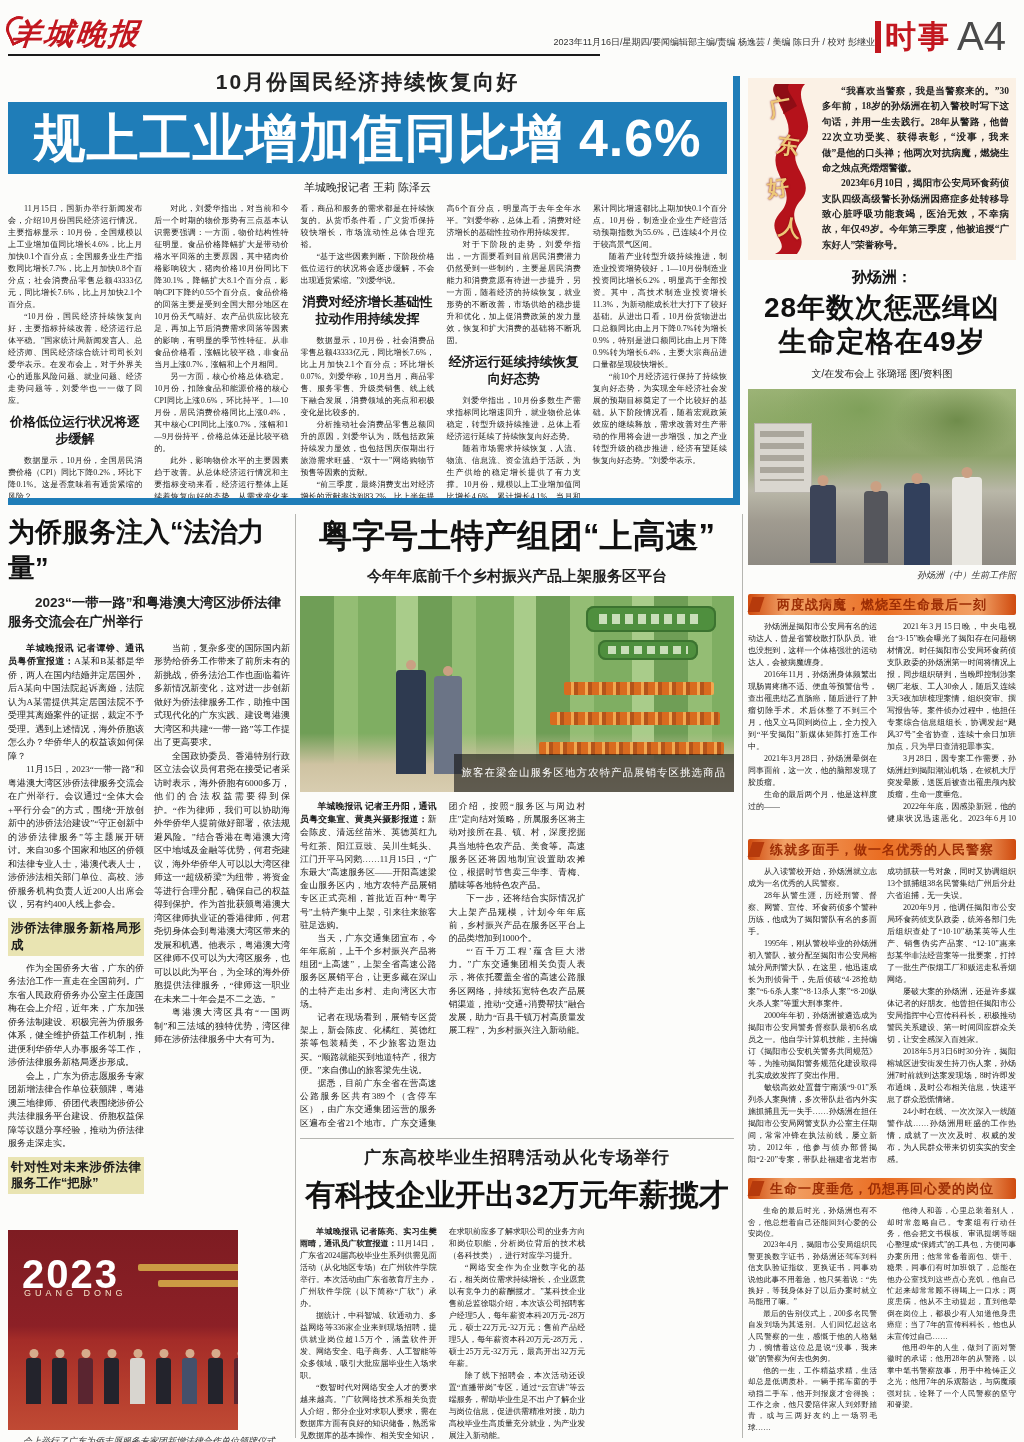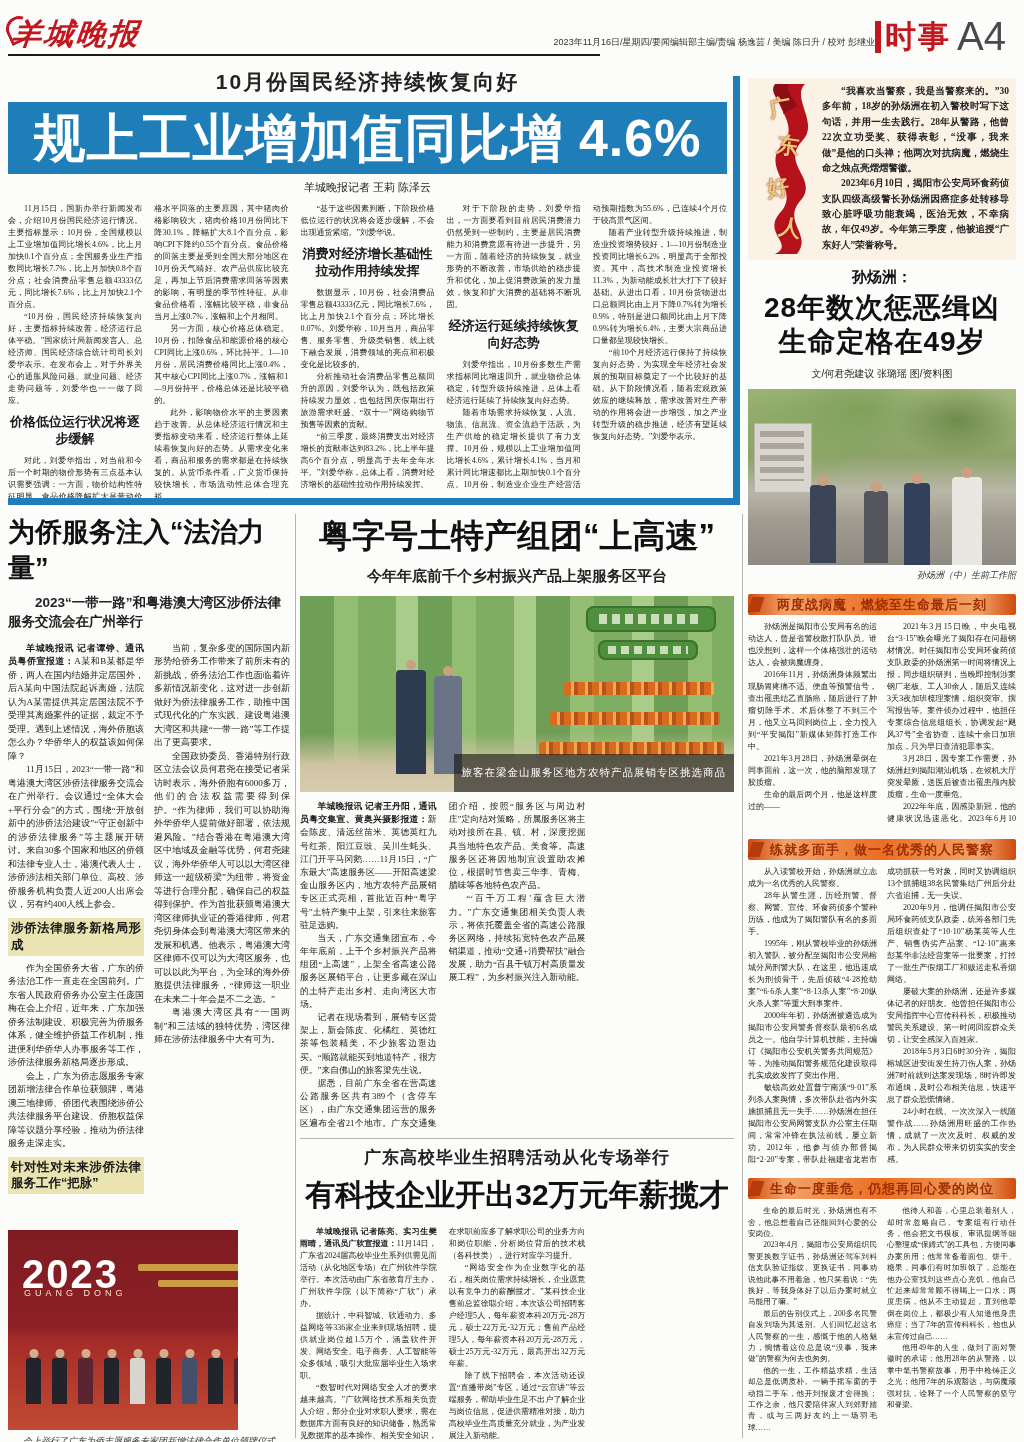--- a/index.html
+++ b/index.html
@@ -139,20 +139,21 @@
   </div>
 
   <section class="top-story">
     <div class="ts-kicker">10月份国民经济持续恢复向好</div>
     <div class="ts-banner">规上工业增加值同比增 4.6%</div>
     <div class="ts-byline">羊城晚报记者 王莉 陈泽云</div>
     <div class="ts-cols bodytext">
         <p>11月15日，国新办举行新闻发布会，介绍10月份国民经济运行情况。主要指标显示：10月份，全国规模以上工业增加值同比增长4.6%，比上月加快0.1个百分点；全国服务业生产指数同比增长7.7%，比上月加快0.8个百分点；社会消费品零售总额43333亿元，同比增长7.6%，比上月加快2.1个百分点。</p>
         <p>“10月份，国民经济持续恢复向好，主要指标持续改善，经济运行总体平稳。”国家统计局新闻发言人、总经济师、国民经济综合统计司司长刘爱华表示。在发布会上，对于外界关心的通胀风险问题、就业问题、经济走势问题等，刘爱华也一一做了回应。</p>
         <div class="sub">价格低位运行状况将逐步缓解</div>
+        <p>数据显示，10月份，全国居民消费价格（CPI）同比下降0.2%，环比下降0.1%。这是否意味着有通货紧缩的风险？</p>
         <p>对此，刘爱华指出，对当前和今后一个时期的物价形势有三点基本认识需要强调：一方面，物价结构性特征明显。食品价格降幅扩大是带动价格水平回落的主要原因，其中猪肉价格影响较大，猪肉价格10月份同比下降30.1%，降幅扩大8.1个百分点，影响CPI下降约0.55个百分点。食品价格的回落主要是受到全国大部分地区在10月份天气晴好、农产品供应比较充足，再加上节后消费需求回落等因素的影响，有明显的季节性特征。从非食品价格看，涨幅比较平稳，非食品当月上涨0.7%，涨幅和上个月相同。</p>
         <p>另一方面，核心价格总体稳定。10月份，扣除食品和能源价格的核心CPI同比上涨0.6%，环比持平。1—10月份，居民消费价格同比上涨0.4%，其中核心CPI同比上涨0.7%，涨幅和1—9月份持平，价格总体还是比较平稳的。</p>
         <p>此外，影响物价水平的主要因素趋于改善。从总体经济运行情况和主要指标变动来看，经济运行整体上延续着恢复向好的态势。从需求变化来看，商品和服务的需求都是在持续恢复的。从货币条件看，广义货币保持较快增长，市场流动性总体合理充裕。</p>
         <p>“基于这些因素判断，下阶段价格低位运行的状况将会逐步缓解，不会出现通货紧缩。”刘爱华说。</p>
         <div class="sub">消费对经济增长基础性拉动作用持续发挥</div>
         <p>数据显示，10月份，社会消费品零售总额43333亿元，同比增长7.6%，比上月加快2.1个百分点；环比增长0.07%。刘爱华称，10月当月，商品零售、服务零售、升级类销售、线上线下融合发展，消费领域的亮点和积极变化是比较多的。</p>
         <p>分析推动社会消费品零售总额回升的原因，刘爱华认为，既包括政策持续发力显效，也包括国庆假期出行旅游需求旺盛、“双十一”网络购物节预售等因素的贡献。</p>
         <p>“前三季度，最终消费支出对经济增长的贡献率达到83.2%，比上半年提高6个百分点，明显高于去年全年水平。”刘爱华称，总体上看，消费对经济增长的基础性拉动作用持续发挥。</p>
         <p>对于下阶段的走势，刘爱华指出，一方面要看到目前居民消费潜力仍然受到一些制约，主要是居民消费能力和消费意愿有待进一步提升，另一方面，随着经济的持续恢复，就业形势的不断改善，市场供给的稳步提升和优化，加上促消费政策的发力显效，恢复和扩大消费的基础将不断巩固。</p>
         <div class="sub">经济运行延续持续恢复向好态势</div>
@@ -184,21 +185,21 @@
       <div>
           <p>“我喜欢当警察，我是当警察来的。”30多年前，18岁的孙炀洲在初入警校时写下这句话，并用一生去践行。28年从警路，他曾22次立功受奖、获得表彰，“没事，我来做”是他的口头禅；他两次对抗病魔，燃烧生命之烛点亮熠熠警徽。</p>
           <p>2023年6月10日，揭阳市公安局环食药侦支队四级高级警长孙炀洲因癌症多处转移导致心脏呼吸功能衰竭，医治无效，不幸病故，年仅49岁。今年第三季度，他被追授“广东好人”荣誉称号。</p>
         </div>
     </div>
     <div class="hero-kicker">孙炀洲：</div>
     <div class="hero-headline">
       <div>28年数次惩恶缉凶</div>
       <div>生命定格在49岁</div>
     </div>
-    <div class="hero-byline">文/何君尧建议 张璐瑶 图/资料图</div>
+    <div class="hero-byline">文/在发布会上 张璐瑶 图/资料图</div>
     <div class="hero-photo">
       <div class="bldg"></div>
       <span class="fig" style="left:62px; top:96px; width:26px; height:78px; background:#3c4458;"></span>
       <span class="fig" style="left:116px; top:102px; width:24px; height:72px; background:#55565c;"></span>
       <span class="fig" style="left:156px; top:94px; width:26px; height:82px; background:#32405c;"></span>
       <span class="fig" style="left:204px; top:88px; width:30px; height:88px; background:#e9e7e1;"></span>
     </div>
     <div class="hero-caption">孙炀洲（中）生前工作照</div>
 
     <div class="sec-bar">两度战病魔，燃烧至生命最后一刻</div>
@@ -270,20 +271,21 @@
       <span class="shelf" style="right:10px; top:146px; width:185px;"></span>
       <span class="efig" style="left:96px; top:74px; width:30px; height:104px; background:#2e3a50;"></span>
       <span class="efig" style="left:134px; top:80px; width:28px; height:98px; background:#6b7486;"></span>
       <span class="expo-overlay">旅客在梁金山服务区地方农特产品展销专区挑选商品</span>
     </div>
     <div class="expo-cols bodytext">
         <p><b>羊城晚报讯 记者王丹阳，通讯员粤交集宣、黄奥兴摄影报道：</b>新会陈皮、清远丝苗米、英德英红九号红茶、阳江豆豉、吴川生蚝头、江门开平马冈鹅……11月15日，“广东最大”高速服务区——开阳高速梁金山服务区内，地方农特产品展销专区正式亮相，首批近百种“粤字号”土特产集中上架，引来往来旅客驻足选购。</p>
         <p>当天，广东交通集团宣布，今年年底前，上千个乡村振兴产品将组团“上高速”，上架全省高速公路服务区展销平台，让更多藏在深山的土特产走出乡村、走向湾区大市场。</p>
         <p>记者在现场看到，展销专区货架上，新会陈皮、化橘红、英德红茶等包装精美，不少旅客边逛边买。“顺路就能买到地道特产，很方便。”来自佛山的旅客梁先生说。</p>
         <p>据悉，目前广东全省在营高速公路服务区共有389个（含停车区），由广东交通集团运营的服务区遍布全省21个地市。广东交通集团介绍，按照“服务区与周边村庄”定向结对策略，所属服务区将主动对接所在县、镇、村，深度挖掘具当地特色农产品、美食等。高速服务区还将因地制宜设置助农摊位，根据时节售卖三华李、青梅、腊味等各地特色农产品。</p>
+        <p>下一步，还将结合实际情况扩大上架产品规模，计划今年年底前，乡村振兴产品在服务区平台上的品类增加到1000个。</p>
         <p>“‘百千万工程’蕴含巨大潜力。”广东交通集团相关负责人表示，将依托覆盖全省的高速公路服务区网络，持续拓宽特色农产品展销渠道，推动“交通+消费帮扶”融合发展，助力“百县千镇万村高质量发展工程”，为乡村振兴注入新动能。</p>
       </div>
   </section>
 
   <section class="jobs">
     <div class="jobs-kicker">广东高校毕业生招聘活动从化专场举行</div>
     <div class="jobs-headline">有科技企业开出32万元年薪揽才</div>
     <div class="jobs-cols bodytext">
         <p><b>羊城晚报讯 记者陈亮、实习生樊雨晴，通讯员广软宣报道：</b>11月14日，广东省2024届高校毕业生系列供需见面活动（从化地区专场）在广州软件学院举行。本次活动由广东省教育厅主办，广州软件学院（以下简称“广软”）承办。</p>
         <p>据统计，中科智城、软通动力、多益网络等336家企业来到现场招聘，提供就业岗位超1.5万个，涵盖软件开发、网络安全、电子商务、人工智能等众多领域，吸引大批应届毕业生入场求职。</p>

